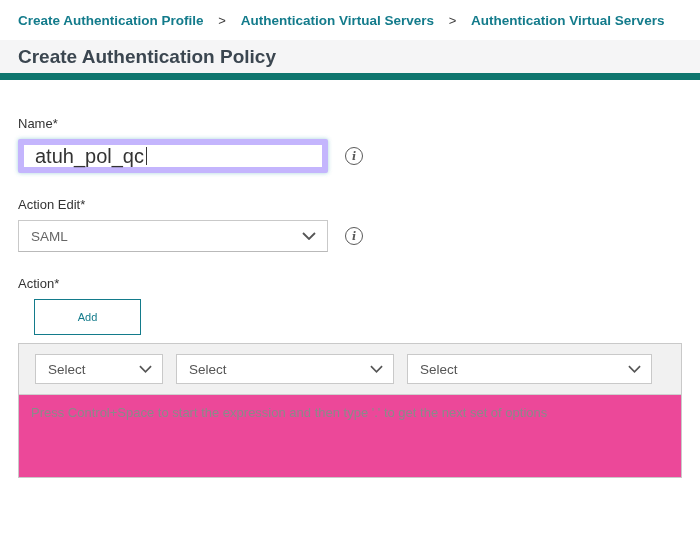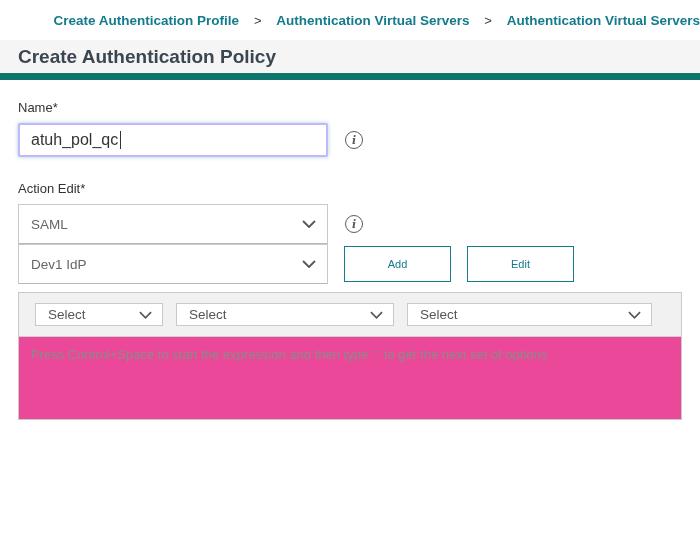--- a/index.html
+++ b/index.html
@@ -13,21 +13,20 @@
     position:relative;
   }
 
   
   .breadcrumb {
     padding:13px 0 0 18px;
     white-space:nowrap;
     overflow:hidden;
     width:700px;
     font-size:13.5px;
-    text-align:right;
   }
   .crumb {
     color:#137b8b;
     font-weight:700;
     cursor:pointer;
   }
   .crumb-sep {
     color:#3c3c3c;
     margin:0 11px;
     font-weight:400;
@@ -50,40 +49,40 @@
     color:#3b4650;
   }
 
   
   .form { padding:0 18px; }
   .field-label {
     font-size:13px;
     color:#333;
     margin:24px 0 8px;
   }
-  .field-label.first { margin-top:20px; }
+  .field-label.first { margin-top:36px; }
   .req-mark { color:#cf4520; margin-left:2px; }
 
   .field-row {
     display:flex;
     align-items:center;
   }
 
   
   .text-input {
     width:310px;
     height:34px;
     background:#fff;
-    border:2px solid #c4b5fd;
+    border:6px solid #c4b5fd;
     border-radius:2px;
     box-shadow:0 0 4px rgba(58,157,177,0.45);
     display:flex;
     align-items:center;
     padding:0 11px;
-    font-size:16px;
+    font-size:20px;
     color:#333;
   }
   .caret {
     display:inline-block;
     width:1px;
     height:18px;
     background:#333;
     margin-left:2px;
   }
 
@@ -101,21 +100,21 @@
     font-weight:700;
     font-size:11px;
     margin-left:17px;
     cursor:pointer;
     flex:0 0 auto;
   }
 
   
   .select-box {
     width:310px;
-    height:40px;
+    height:32px;
     background:#fff;
     border:1px solid #c9c9c9;
     border-bottom-color:#b9b9b9;
     display:flex;
     align-items:center;
     justify-content:space-between;
     padding:0 11px 0 12px;
     font-size:13.5px;
     color:#666;
     cursor:pointer;
@@ -143,21 +142,21 @@
     background:#fff;
   }
   .expr-toolbar {
     background:#f1f1f1;
     border-bottom:1px solid #cfcfcf;
     padding:10px 16px;
     display:flex;
     gap:13px;
   }
   .expr-select {
-    height:23px;
+    height:30px;
     background:#fff;
     border:1px solid #c9c9c9;
     display:flex;
     align-items:center;
     justify-content:space-between;
     padding:0 10px 0 12px;
     font-size:13.5px;
     color:#555;
     cursor:pointer;
   }
@@ -210,29 +209,23 @@
   <div class="field-row">
     <div class="select-box">
       <span>SAML</span>
       <svg class="chev" width="14" height="8" viewBox="0 0 14 8">
           <polyline points="1,1 7,7 13,1" fill="none" stroke="#555" stroke-width="1.8"></polyline>
         </svg>
     </div>
     <span class="info-icon">i</span>
   </div>
 
+  <div class="field-label">Action*</div>
   <div class="field-row">
-    <div class="select-box">
-      <span>Dev1 IdP</span>
-      <svg class="chev" width="14" height="8" viewBox="0 0 14 8">
-          <polyline points="1,1 7,7 13,1" fill="none" stroke="#555" stroke-width="1.8"></polyline>
-        </svg>
-    </div>
     <button class="btn-outline">Add</button>
-    <button class="btn-outline">Edit</button>
   </div>
 
 
   <div class="expr-box">
     <div class="expr-toolbar">
       <div class="expr-select w1">
         <span>Select</span>
         <svg class="chev" width="13" height="8" viewBox="0 0 14 8">
             <polyline points="1,1 7,7 13,1" fill="none" stroke="#555" stroke-width="1.8"></polyline>
           </svg>

